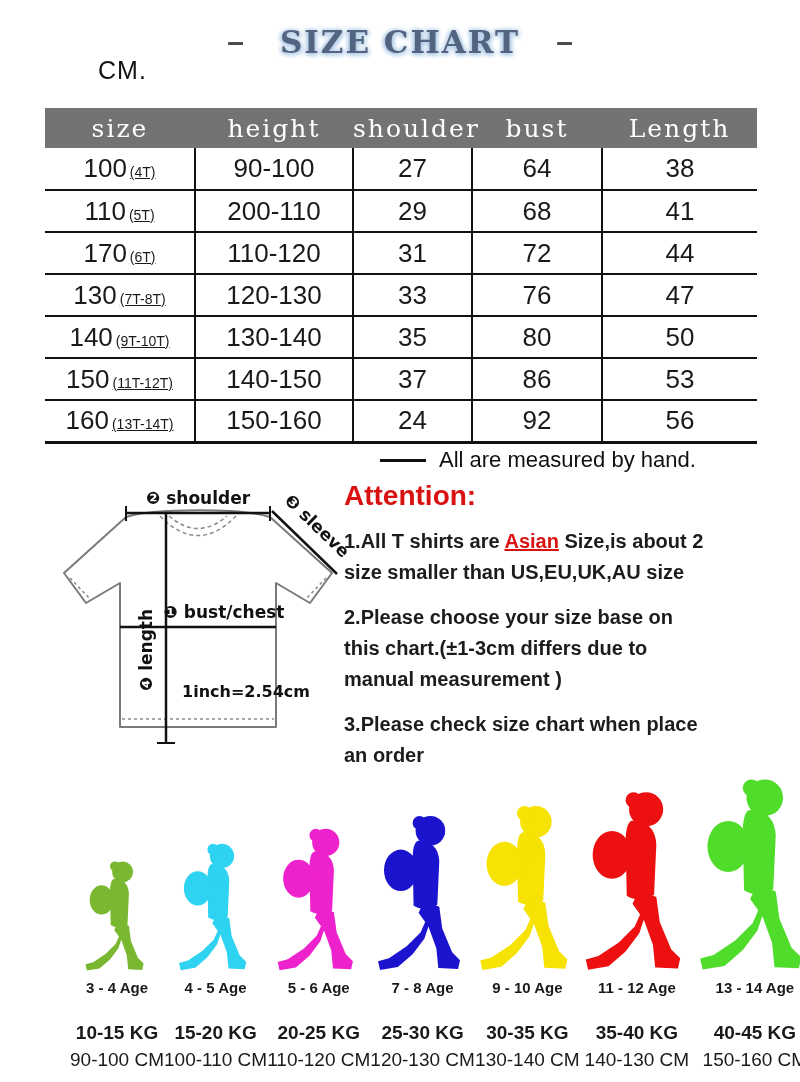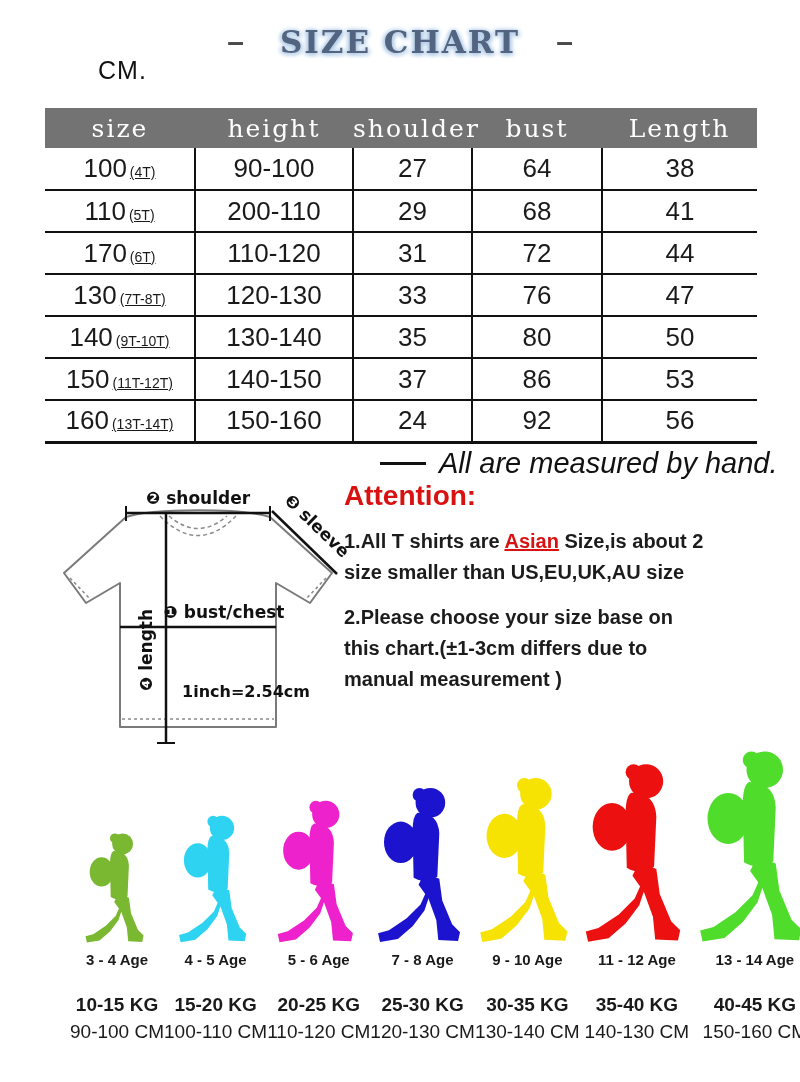--- a/index.html
+++ b/index.html
@@ -27,34 +27,34 @@
     font-size:26px; color:#1a1a1a; border-top:2px solid #111;
   }
   .size-table tbody tr:first-child td { border-top:none; }
   .size-table tbody tr:last-child td { border-bottom:3px solid #111; }
   .size-table tbody td + td { border-left:2px solid #111; }
   .size-cell .tag { font-size:14px; margin-left:3px;text-decoration:underline; }
 
   
   .note-row { position:absolute; top:447px; left:380px; display:flex; align-items:center; }
   .note-dash { display:inline-block; width:46px; height:3px; background:#111; margin-right:13px; }
-  .note-text { font-size:29px; color:#111;font-style:italic; }
+  .note-text { font-size:22px; color:#111; }
 
   
   .shirt-wrap { position:absolute; top:475px; left:48px; width:300px; height:285px; }
 
   
   .attention { position:absolute; top:480px; left:344px; width:452px; }
   .attention-heading { color:#d91111; font-size:28px; font-weight:bold; }
   .att-line { font-size:20px; font-weight:bold; color:#1c1c1c; line-height:31px; white-space:nowrap; }
   .att-item { margin-top:14px; }
   .red-u { color:#d91111; text-decoration:underline; }
 
   
-  .kids-row { position:absolute; top:744px; left:0; right:0; display:flex; padding:0 20px 0 70px; }
+  .kids-row { position:absolute; top:772px; left:0; right:0; display:flex; padding:0 20px 0 70px; }
   .kid-col { flex:1; display:flex; flex-direction:column; align-items:center; }
   .kid-fig { height:200px; display:flex; align-items:flex-end; justify-content:center; }
   .age-label { margin-top:7px; font-size:15px; font-weight:bold; color:#1a1a1a; white-space:nowrap; }
   .kg-label { margin-top:26px; font-size:19px; font-weight:bold; color:#1a1a1a; white-space:nowrap; }
   .cm-label { margin-top:5px; font-size:19px; font-weight:normal; color:#1a1a1a; white-space:nowrap; }
 
   .hidden-defs { position:absolute; width:0; height:0; overflow:hidden; }
   svg text { font-family:"DejaVu Sans","Liberation Sans",sans-serif; }
 </style>
 </head>
@@ -174,20 +174,24 @@
   <div class="attention">
     <div class="attention-heading">Attention:</div>
     <div class="att-item">
       <div class="att-line"><span>1.All T shirts are </span><span class="red-u">Asian</span><span> Size,is about 2</span></div>
       <div class="att-line">size smaller than US,EU,UK,AU size</div>
     </div>
     <div class="att-item">
       <div class="att-line">2.Please choose your size base on</div>
       <div class="att-line">this chart.(±1-3cm differs due to</div>
       <div class="att-line">manual measurement )</div>
+    </div>
+    <div class="att-item">
+      <div class="att-line">3.Please check size chart when place</div>
+      <div class="att-line">an order</div>
     </div>
   </div>
 
   <svg class="hidden-defs" aria-hidden="true">
     <defs>
       <g id="kid-shape">
         <circle cx="58" cy="17" r="15"></circle>
         <circle cx="47" cy="9" r="7"></circle>
         <path d="M45,27 Q66,27 67,48 L65,92 Q52,100 41,93 L40,45 Q40,30 45,27 Z"></path>
         <ellipse cx="28" cy="57" rx="17" ry="21"></ellipse>

